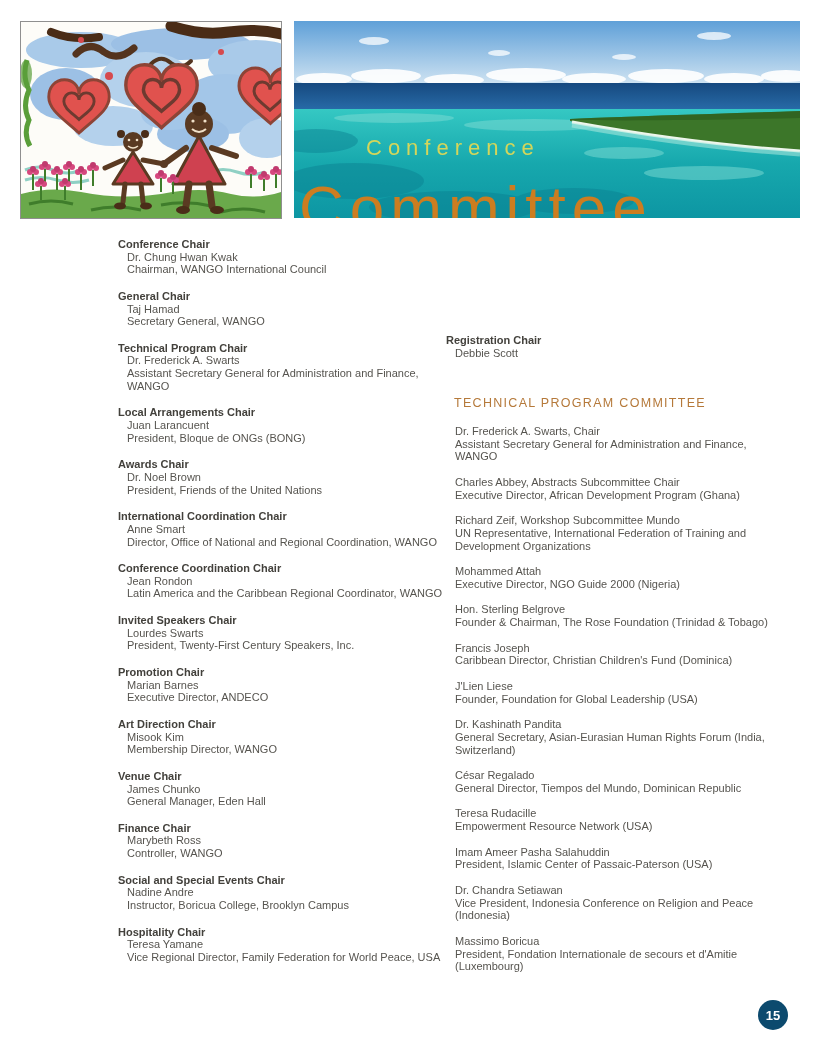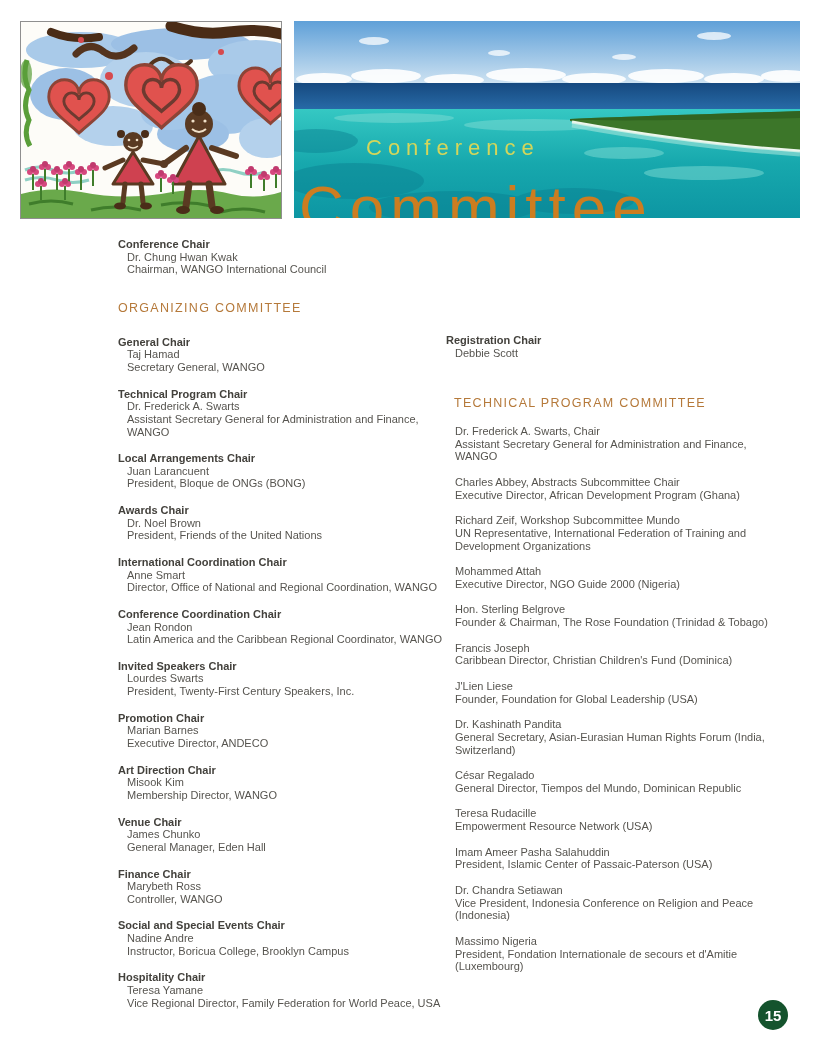--- a/index.html
+++ b/index.html
@@ -41,22 +41,22 @@
   .entry-line{color:#56544f;padding-left:9px;}
   .section-heading{
     font-size:12.5px;letter-spacing:1.3px;color:#b5793a;line-height:1.1;
   }
   .col-left .section-heading{margin:26px 0 20px 0;}
   .col-right .section-heading{margin:38px 0 14px 8px;}
 
   
   .page-badge{
     position:absolute;left:758px;top:1000px;width:30px;height:30px;
-    border-radius:50%;background:#14532d;color:#ffffff;
-    font-size:15px;font-weight:bold;display:flex;align-items:center;justify-content:center;
+    border-radius:50%;background:#0c4a6e;color:#ffffff;
+    font-size:13px;font-weight:bold;display:flex;align-items:center;justify-content:center;
   }
 </style>
 </head>
 <body>
 
 <div class="page">
 
   <div class="drawing-frame">
     <svg width="260" height="196" viewBox="0 0 260 196">
       <defs>
@@ -274,21 +274,20 @@
     <div class="banner-line2">Committee</div>
   </div>
 
   <div class="col col-left">
     <div class="entry">
       <div class="entry-title">Conference Chair</div>
       <div class="entry-line">Dr. Chung Hwan Kwak</div>
       <div class="entry-line">Chairman, WANGO International Council</div>
     </div>
 
-    <div class="section-heading">ORGANIZING COMMITTEE</div>
 
     <div class="entry">
       <div class="entry-title">General Chair</div>
       <div class="entry-line">Taj Hamad</div>
       <div class="entry-line">Secretary General, WANGO</div>
     </div>
     <div class="entry">
       <div class="entry-title">Technical Program Chair</div>
       <div class="entry-line">Dr. Frederick A. Swarts</div>
       <div class="entry-line">Assistant Secretary General for Administration and Finance, WANGO</div>
@@ -400,19 +399,19 @@
     </div>
     <div class="entry">
       <div class="entry-line">Imam Ameer Pasha Salahuddin</div>
       <div class="entry-line">President, Islamic Center of Passaic-Paterson (USA)</div>
     </div>
     <div class="entry">
       <div class="entry-line">Dr. Chandra Setiawan</div>
       <div class="entry-line">Vice President, Indonesia Conference on Religion and Peace (Indonesia)</div>
     </div>
     <div class="entry">
-      <div class="entry-line">Massimo Nigeria</div>
+      <div class="entry-line">Massimo Boricua</div>
       <div class="entry-line">President, Fondation Internationale de secours et d'Amitie (Luxembourg)</div>
     </div>
   </div>
 
   <div class="page-badge">15</div>
 </div>
 
 </body></html>

